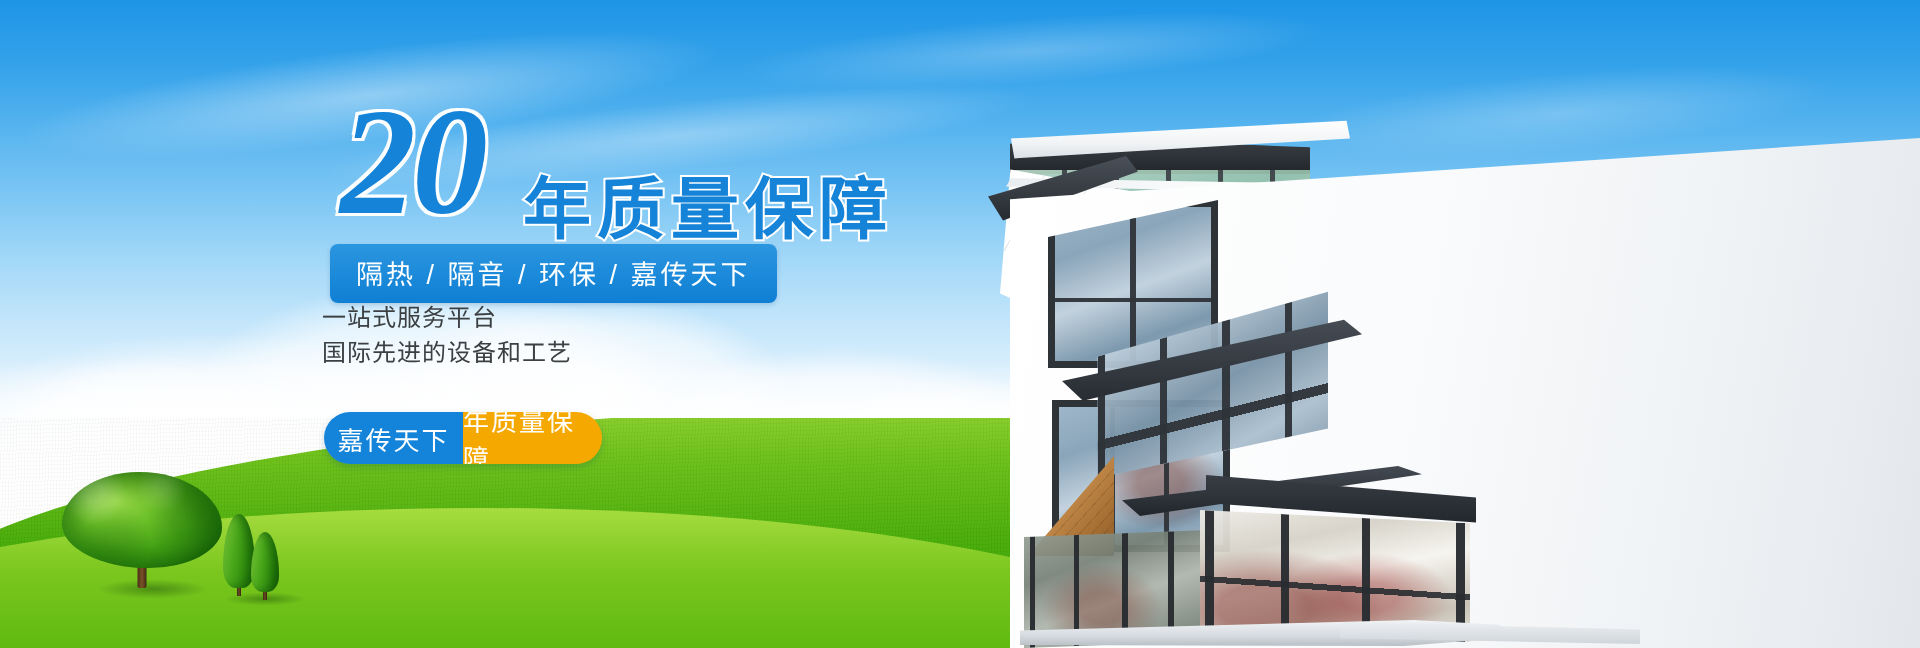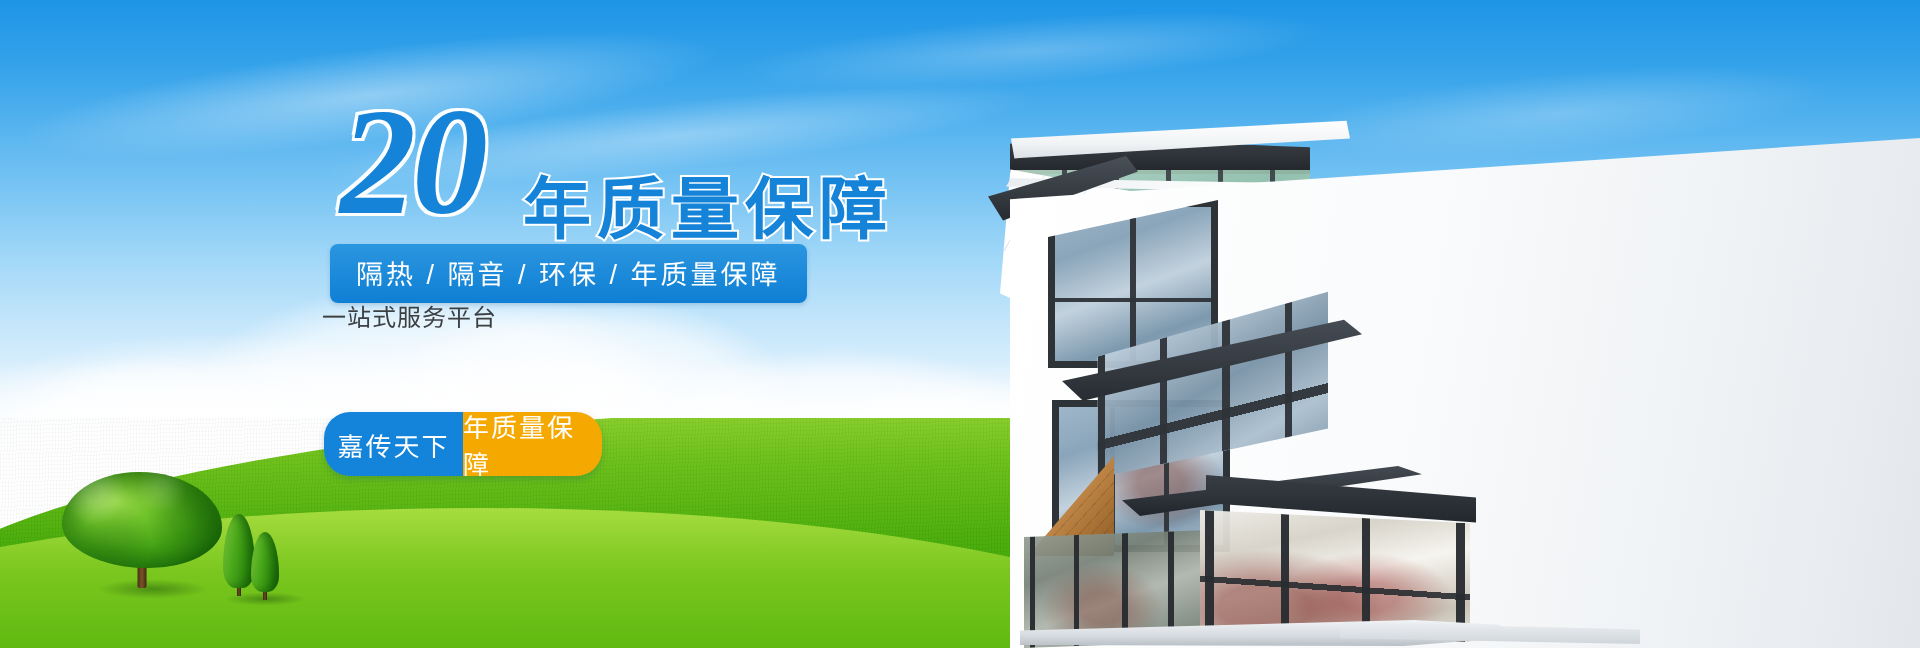--- a/index.html
+++ b/index.html
@@ -226,21 +226,21 @@
 
   .pill{position:absolute;left:12px;top:152px;
      background:linear-gradient(to bottom,#2b96e0,#0f7fd4);
      border-radius:8px;padding:9px 26px 11px;display:inline-block;
      box-shadow:0 2px 5px rgba(0,60,120,.18);}
   .pill-text{color:#ffffff;font-size:27px;letter-spacing:3px;white-space:nowrap;}
 
   .lines{position:absolute;left:4px;top:208px;}
   .line{color:#3c4043;font-size:24px;line-height:35px;letter-spacing:1px;white-space:nowrap;}
 
-  .cta{position:absolute;left:6px;top:320px;display:flex;width:278px;height:64px;
+  .cta{position:absolute;left:6px;top:320px;display:flex;width:278px;height:52px;
      border-radius:26px;overflow:hidden;box-shadow:0 3px 7px rgba(0,60,120,.20);}
   .cta-left,.cta-right{flex:1;display:flex;align-items:center;justify-content:center;
      color:#fff;font-size:26px;letter-spacing:2px;}
   .cta-left{background:#1384d9;}
   .cta-right{background:#f5a800;}
 </style>
 </head>
 <body>
 
 <div class="banner">
@@ -320,25 +320,26 @@
   <div class="content">
 
     <div class="headline">
       <div class="num20">
         <span>20</span>
       </div>
       <div class="slogan">年质量保障</div>
     </div>
 
     <div class="pill">
-      <div class="pill-text">隔热 / 隔音 / 环保 / 年质量保障</div>
+      <div class="pill-text">隔热 / 隔音 / 环保 / 嘉传天下</div>
     </div>
 
     <div class="lines">
       <div class="line">一站式服务平台</div>
+      <div class="line">国际先进的设备和工艺</div>
     </div>
 
     <div class="cta">
       <div class="cta-left">嘉传天下</div>
       <div class="cta-right">年质量保障</div>
     </div>
 
   </div>
 </div>
 

